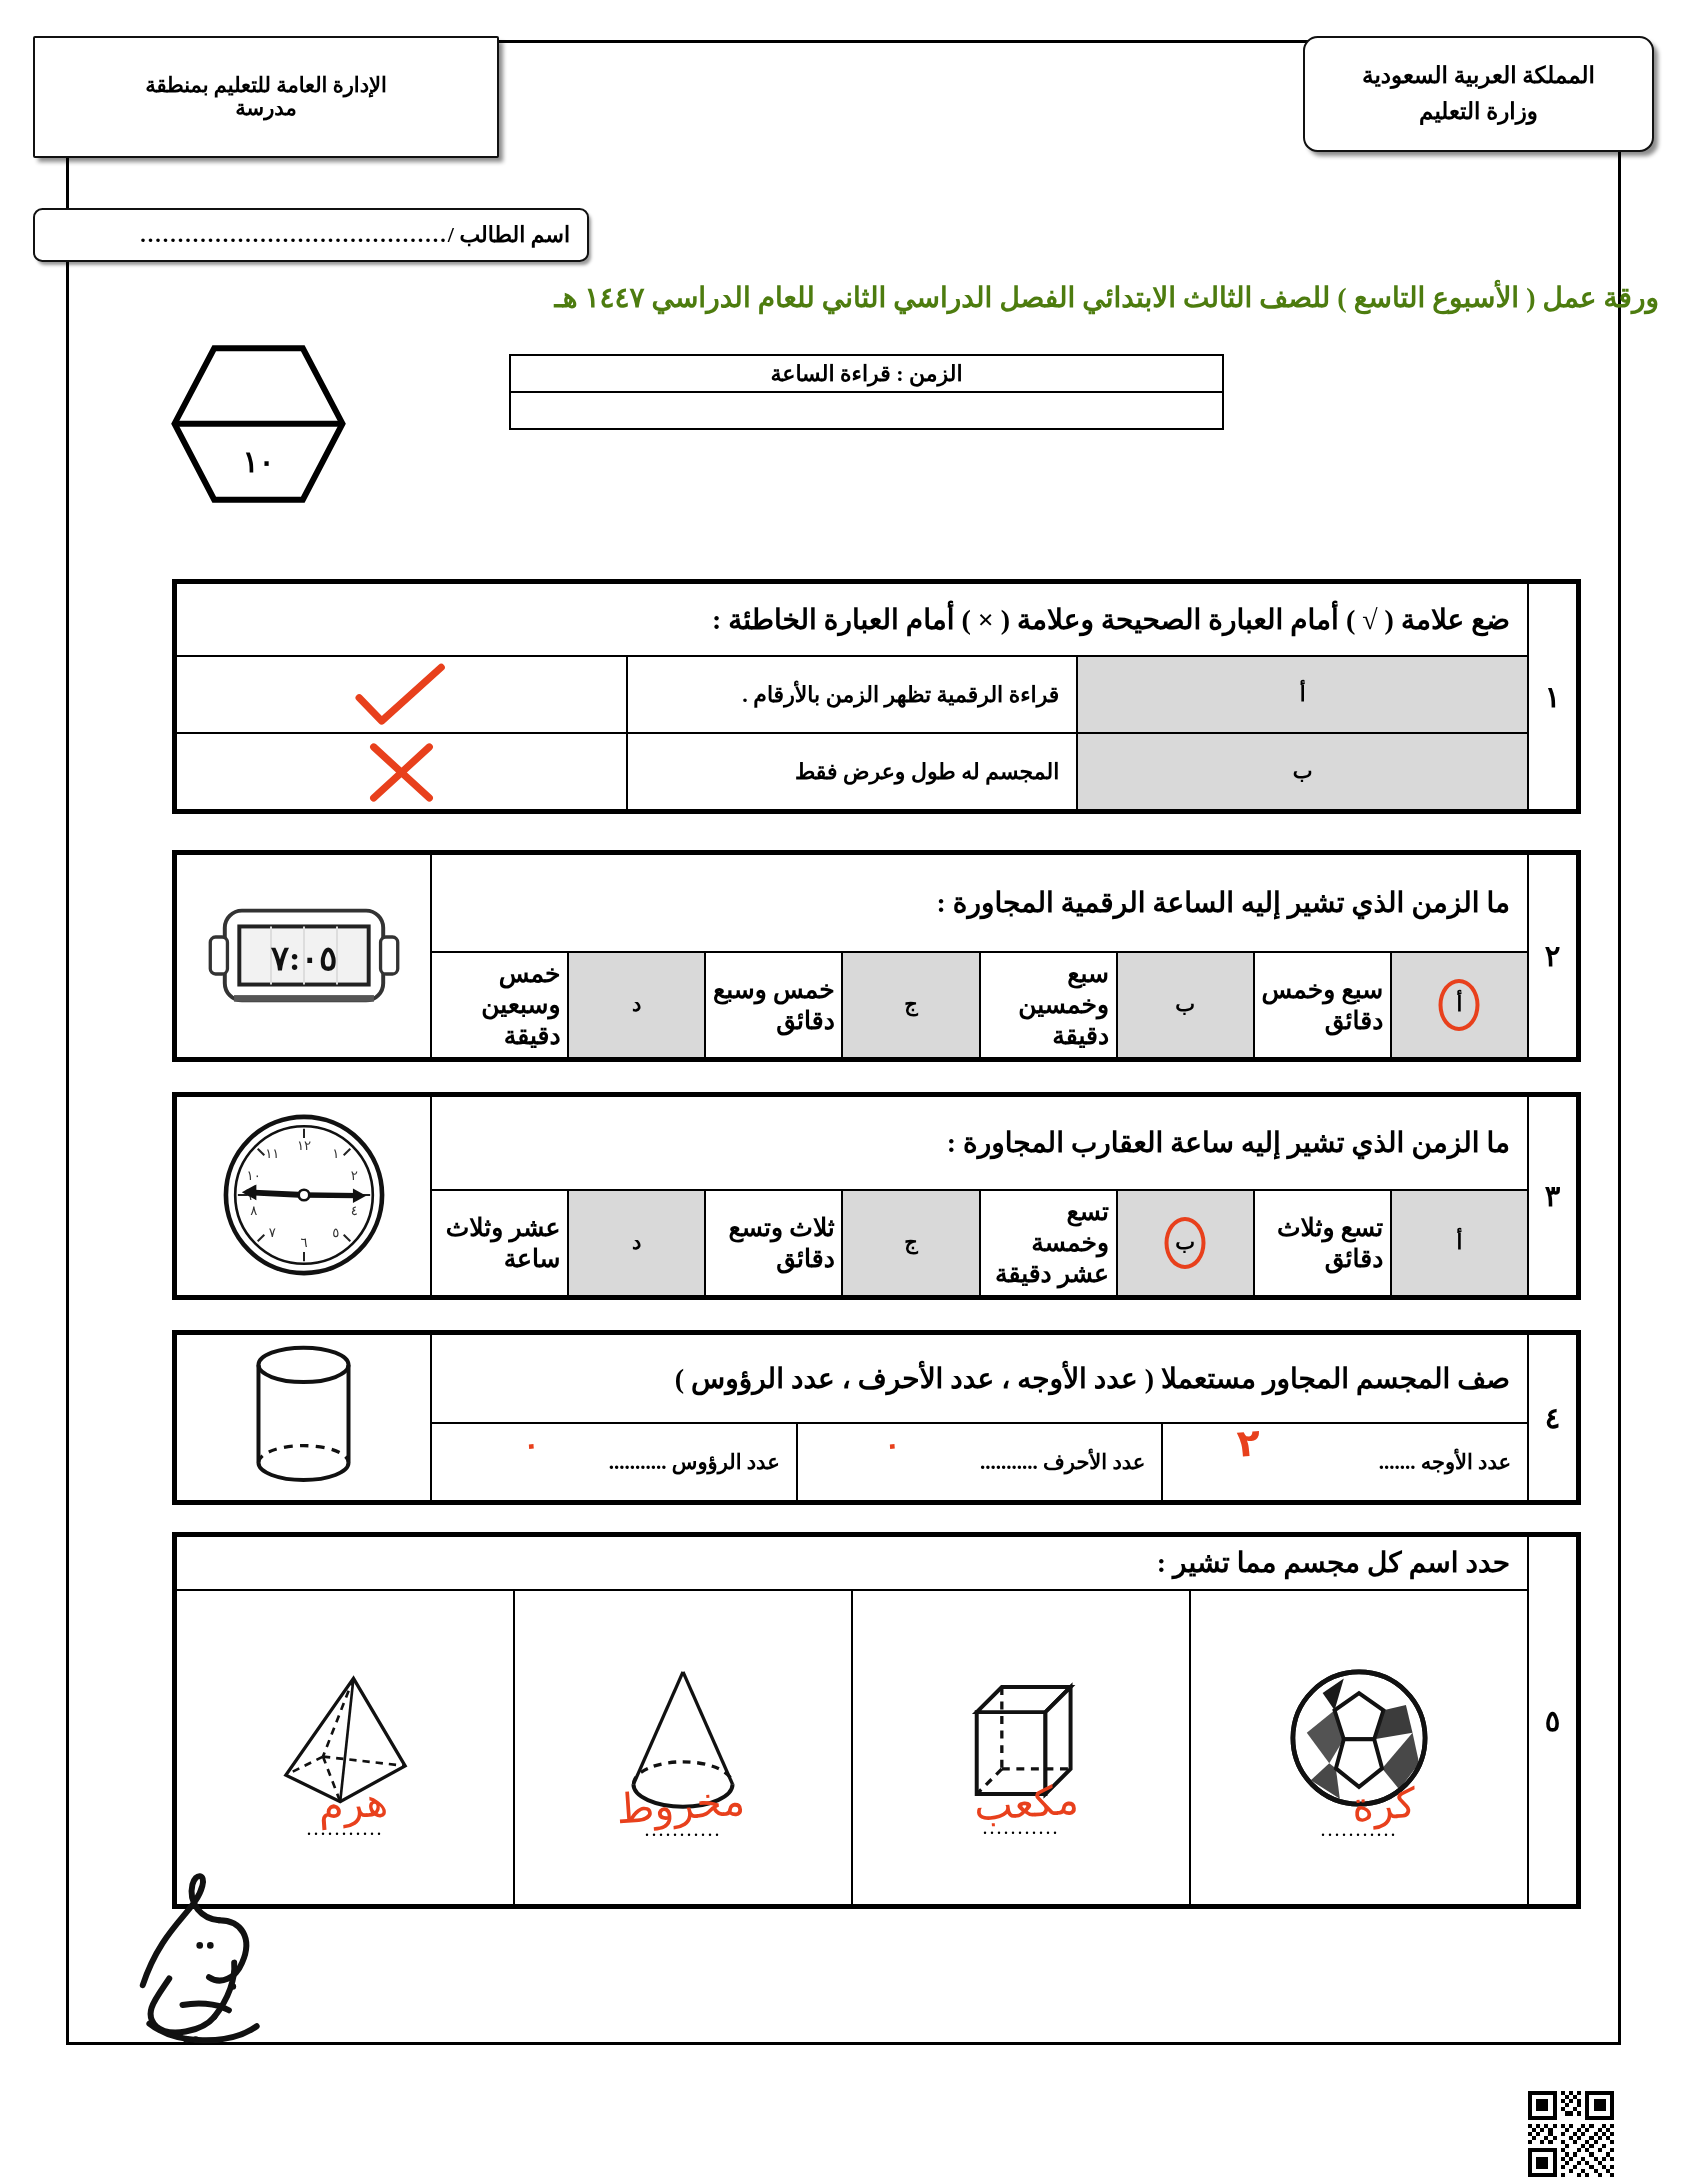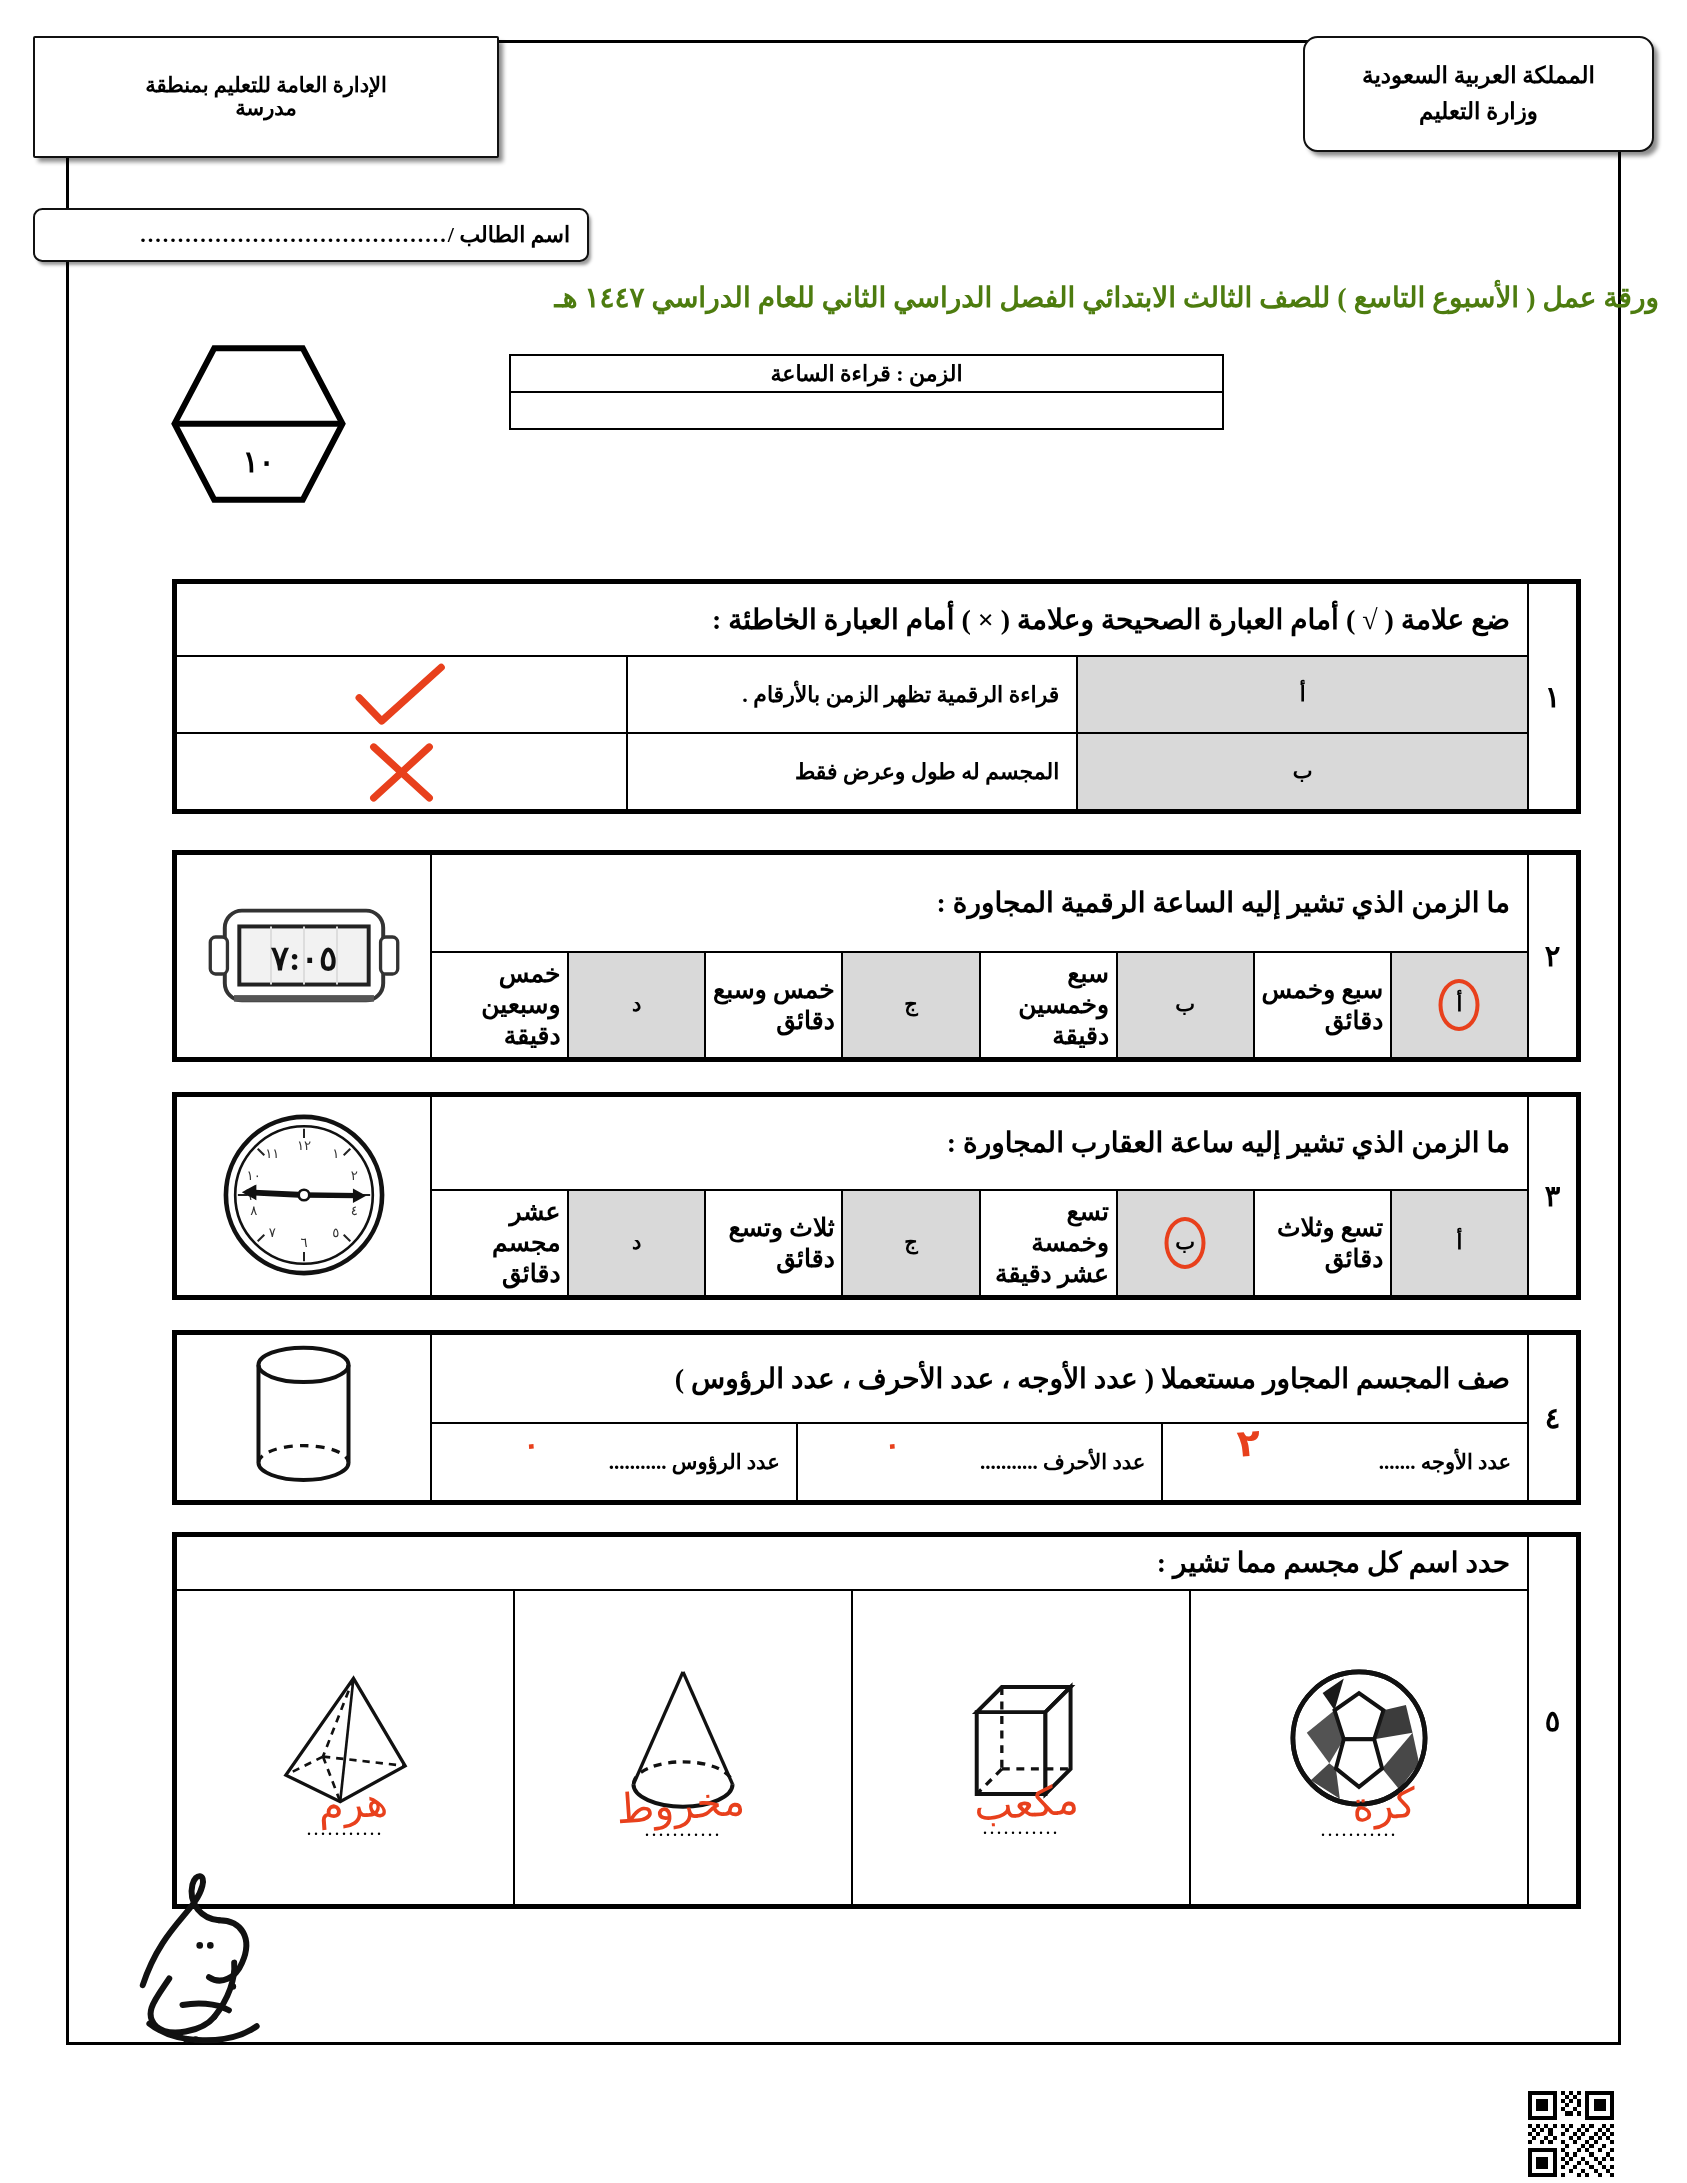--- a/index.html
+++ b/index.html
@@ -412,21 +412,21 @@
       <td class="opt-letter">أ</td>
       <td class="opt-text">تسع وثلاث دقائق</td>
       <td class="opt-letter">
         <span>ب</span>
         <span class="circle-mark"></span>
       </td>
       <td class="opt-text">تسع وخمسة عشر دقيقة</td>
       <td class="opt-letter">ج</td>
       <td class="opt-text">ثلاث وتسع دقائق</td>
       <td class="opt-letter">د</td>
-      <td class="opt-text">عشر مجسم دقائق</td>
+      <td class="opt-text">عشر وثلاث ساعة</td>
     </tr>
   </tbody>
     </table>
 </div>
 
 <div class="qblock" style="right:106px; top:1330px; width:1409px; height:175px;">
   <table class="qtbl">
     <tbody>
         <tr>
       <td class="qnum" rowspan="2">٤</td>

